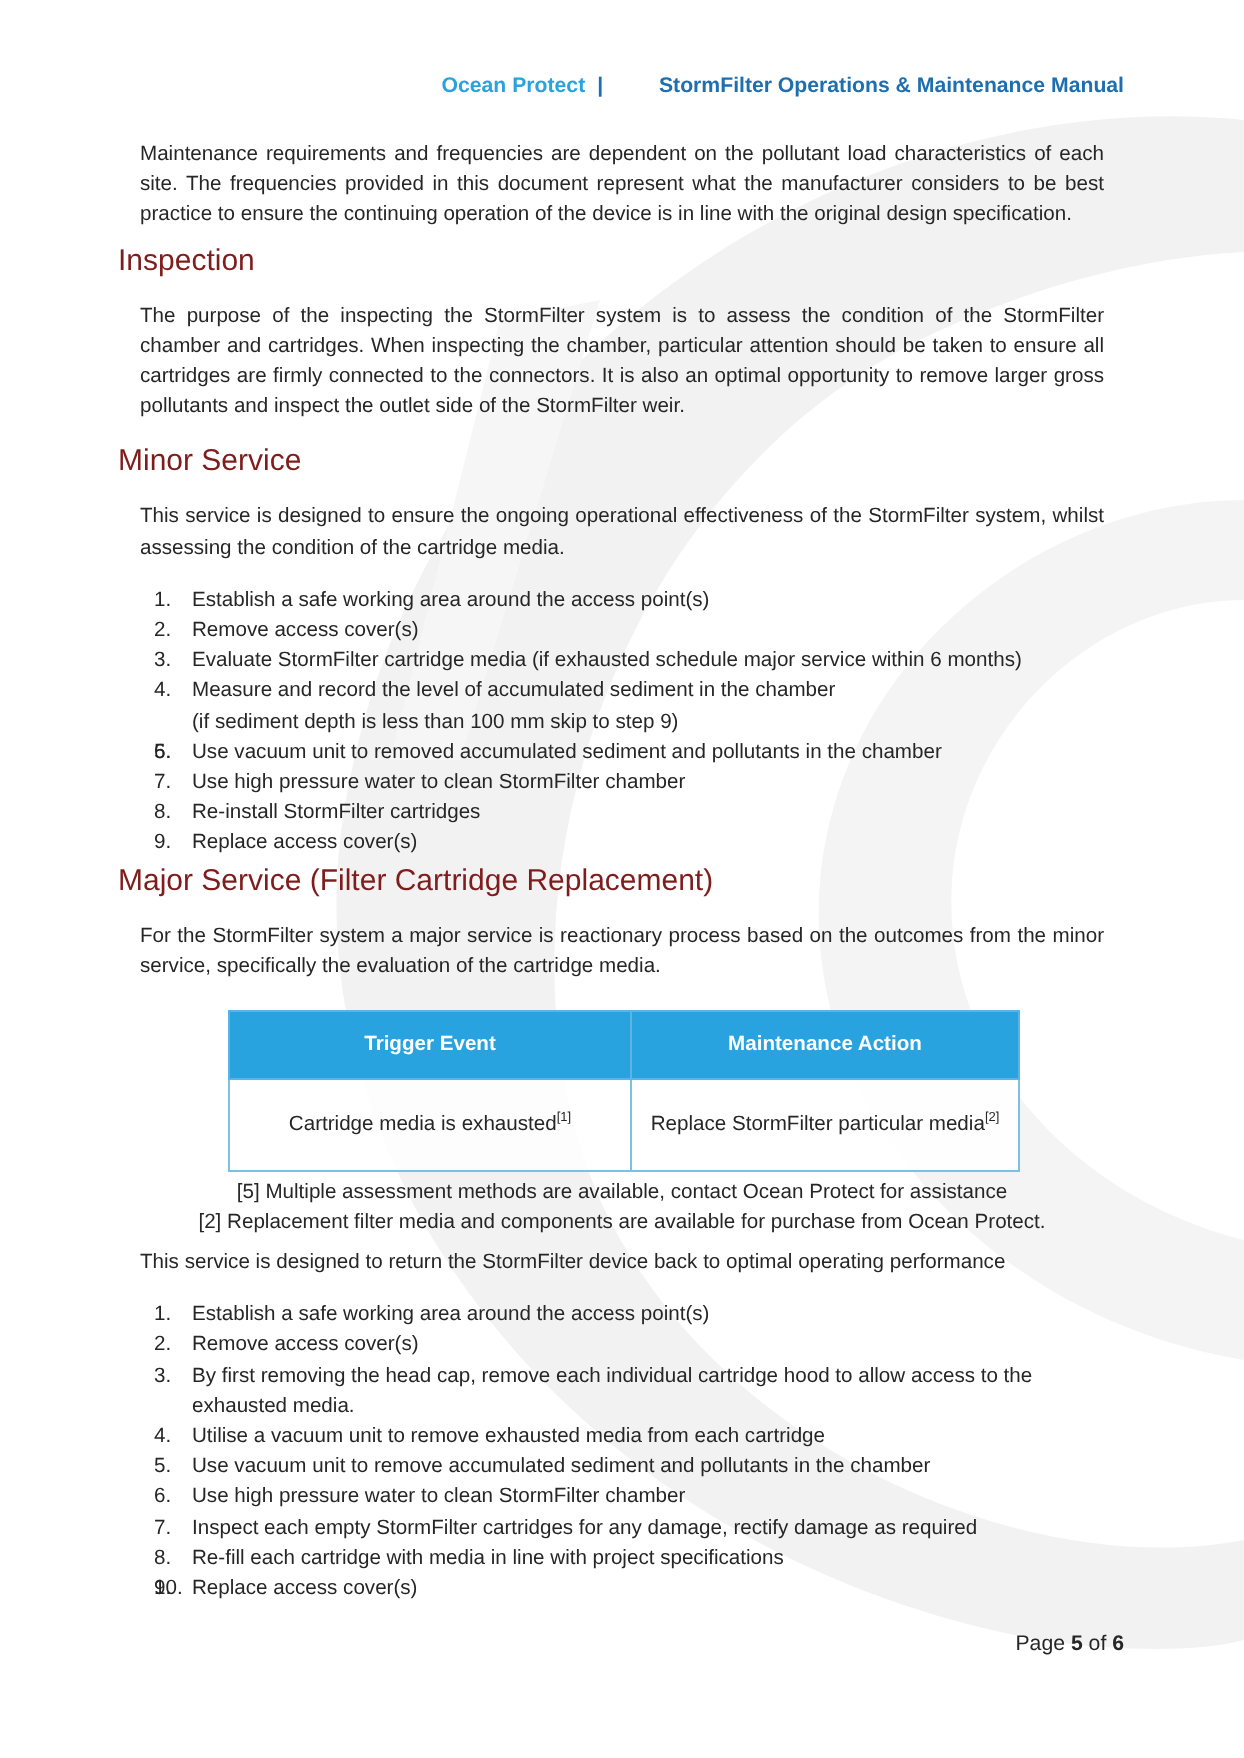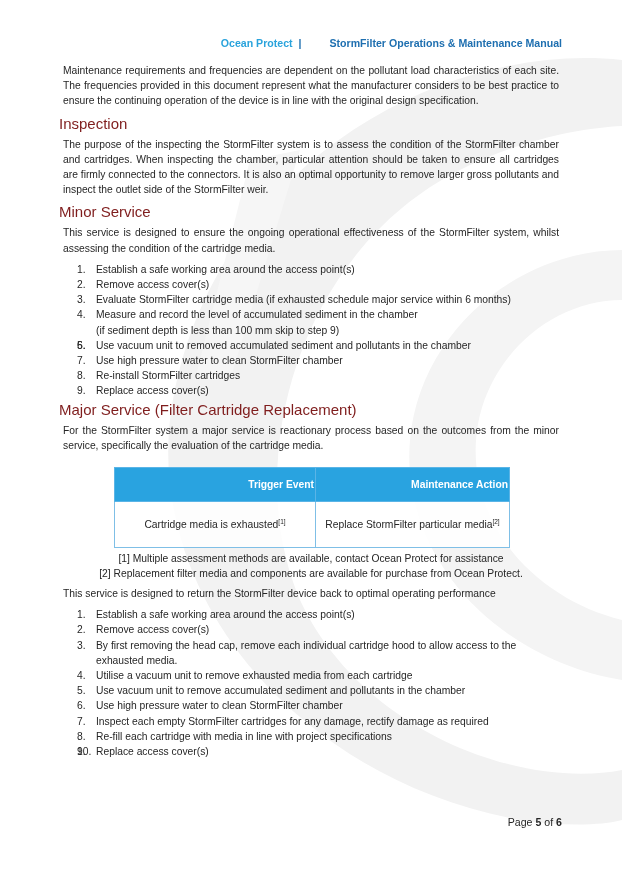--- a/index.html
+++ b/index.html
@@ -5,32 +5,32 @@
   html, body { margin:0; padding:0; background:#ffffff; }
   body { width:622px; height:879px; position:relative; overflow:hidden;
          font-family:"Liberation Sans", sans-serif; color:#262626; }
   .watermark { position:absolute; left:0; top:0; width:622px; height:879px; pointer-events:none; z-index:0; }
   .page { position:relative; z-index:1; }
   .header { position:absolute; top:37px; right:60px; font-size:10.6px; font-weight:bold; white-space:nowrap; }
   .header .brand { color:#29a3dc; }
   .header .sep { color:#1e6fb0; margin:0 3px; }
   .header .title { color:#1e6fb0;padding-left:22px; }
   .content { position:absolute; left:59px; top:59px; width:504px; font-size:10.3px; line-height:15.2px; }
-  p { margin:4px; text-align:justify; }
+  p { margin:11px; text-align:justify; }
   h2 { margin:0; color:#7f1d1d; font-weight:normal; font-size:15px; line-height:18px; }
   .intro { margin-bottom:6px; }
   .h-inspection { margin-top:0px; margin-bottom:4px; }
   .h-minor { margin-top:6px; margin-bottom:4px; }
   .h-major { margin-top:2px; margin-bottom:4px; }
   ol { margin:6px 0 0 0; padding:0; list-style:none; }
   ol li { position:relative; padding-left:37px; }
   ol li .num { position:absolute; left:18px; top:0; }
   .sub { display:block; }
   table.svc { margin:14px 0 0 55px; border-collapse:collapse; width:396px; font-size:10.3px; }
-  table.svc th { background:#29a3e0; color:#ffffff; font-weight:bold; height:31px; text-align:right; border:1px solid #5ab4e6; }
+  table.svc th { background:#29a3e0; color:#ffffff; font-weight:bold; height:31px; text-align:center; border:1px solid #5ab4e6; }
   table.svc td { height:43px; text-align:center; border:1px solid #7fbfe6; background:rgba(255,255,255,0.85); }
   table.svc th:first-child, table.svc td:first-child { width:198px; }
   sup { font-size:6.5px; line-height:0; vertical-align:super; }
   .notes { text-align:center; margin-top:3px; }
   .notes div { line-height:15px; }
   .after-notes { margin-top:5px; }
   .footer { position:absolute; top:816px; right:60px; font-size:10.6px; color:#262626;padding-left:6px; }
   .footer b { font-weight:bold; }
 </style>
 </head>
@@ -84,21 +84,21 @@
       </thead>
       <tbody>
         <tr>
           <td><span>Cartridge media is exhausted</span><sup>[1]</sup></td>
           <td><span>Replace StormFilter particular media</span><sup>[2]</sup></td>
         </tr>
       </tbody>
     </table>
 
     <div class="notes">
-      <div>[1] Multiple assessment methods are available, contact Ocean Protect for assistance</div>
+      <div>[5] Multiple assessment methods are available, contact Ocean Protect for assistance</div>
       <div>[2] Replacement filter media and components are available for purchase from Ocean Protect.</div>
     </div>
 
     <p class="after-notes">This service is designed to return the StormFilter device back to optimal operating performance</p>
 
     <ol>
       <li><span class="num">1.</span><span>Establish a safe working area around the access point(s)</span></li>
       <li><span class="num">2.</span><span>Remove access cover(s)</span></li>
       <li><span class="num">3.</span><span>By first removing the head cap, remove each individual cartridge hood to allow access to the exhausted media.</span></li>
       <li><span class="num">4.</span><span>Utilise a vacuum unit to remove exhausted media from each cartridge</span></li>

